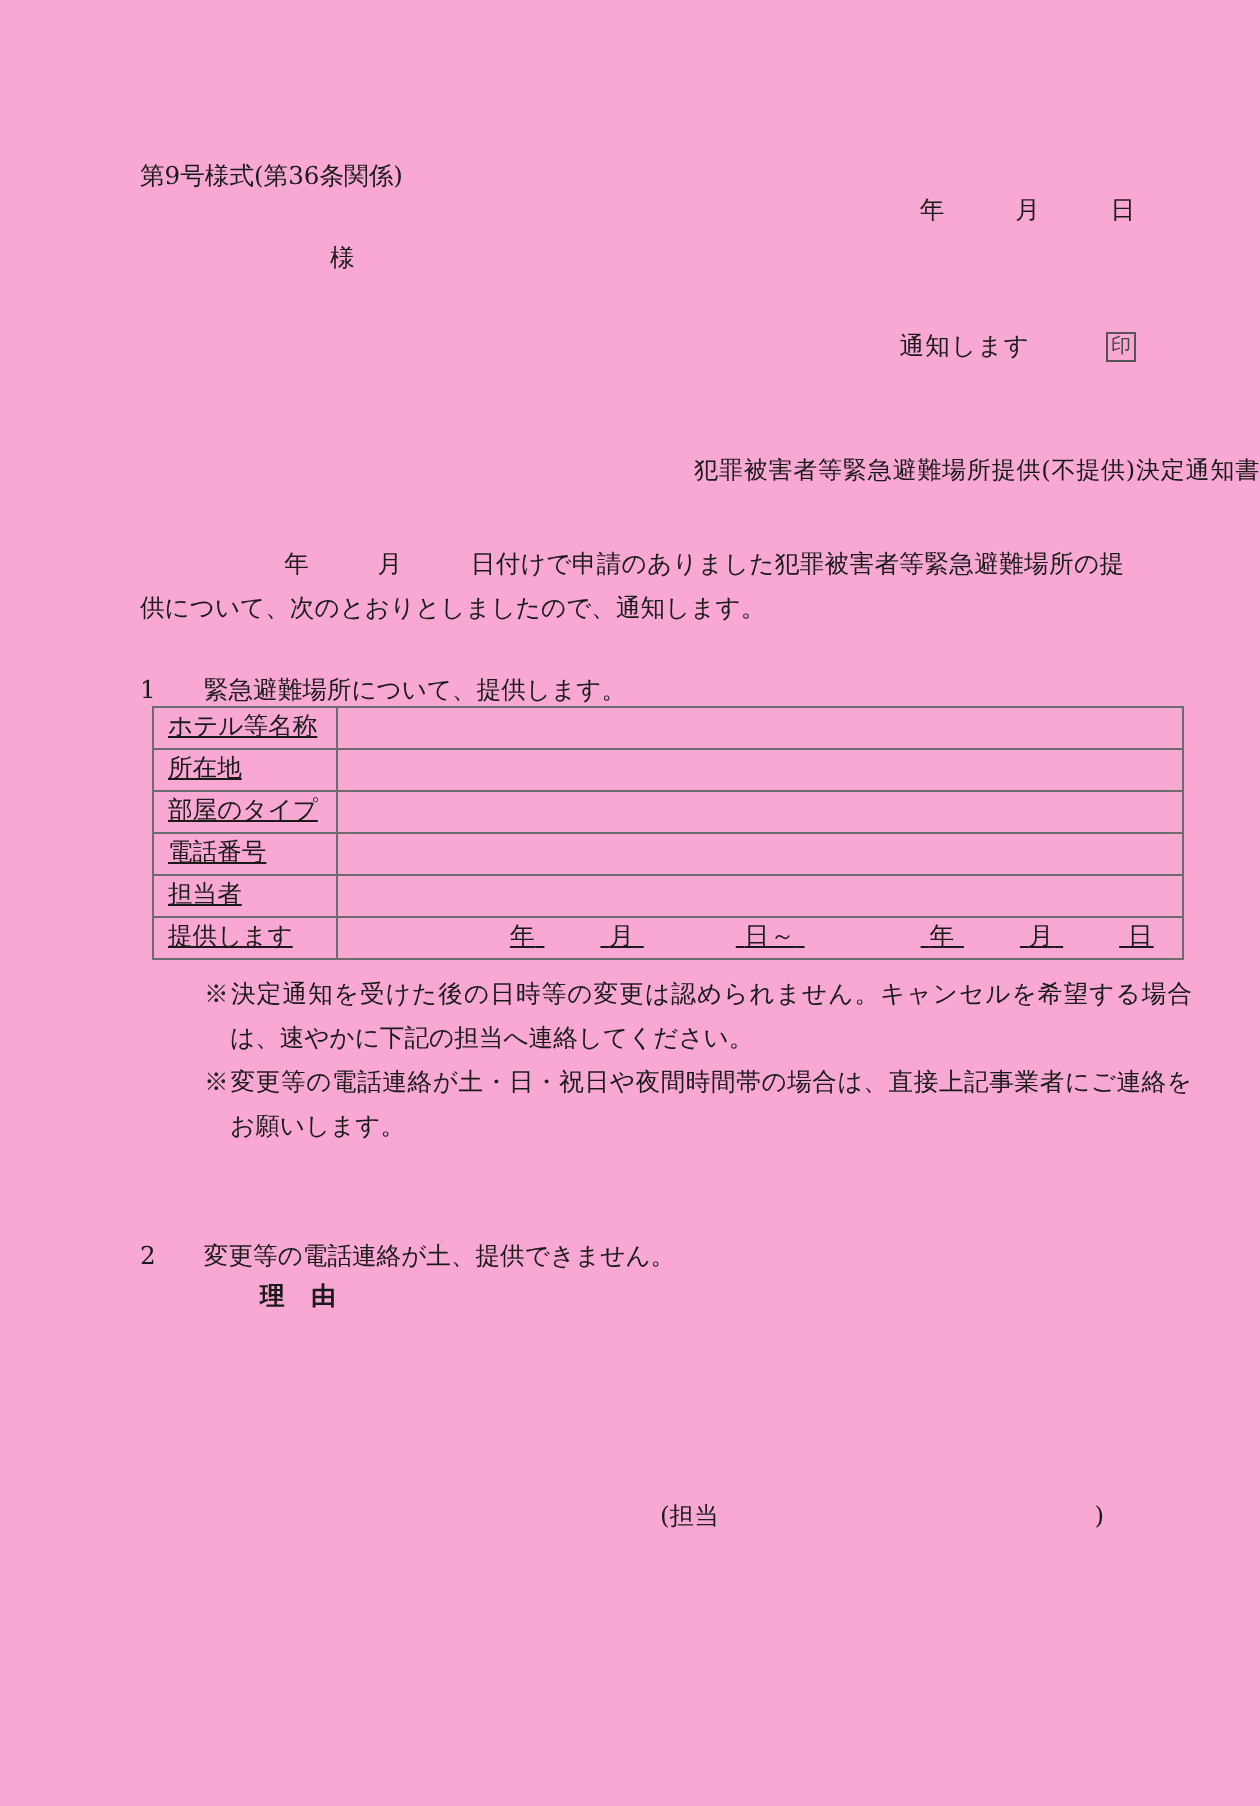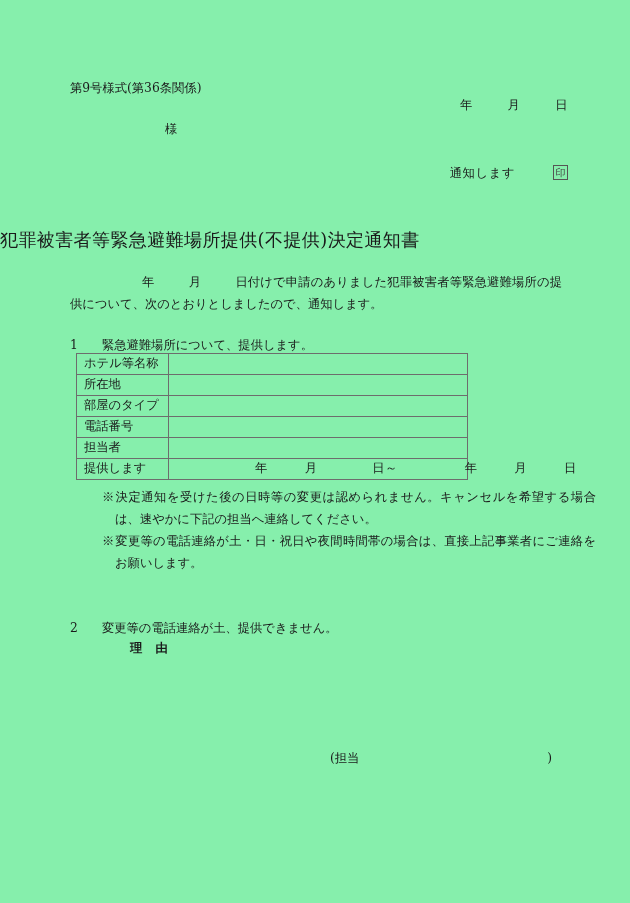--- a/index.html
+++ b/index.html
@@ -9,21 +9,21 @@
     background: #ffffff;
   }
   body {
     font-family: "DejaVu Serif", "Liberation Serif", serif;
     color: #1a1a1a;
   }
   .page {
     position: relative;
     width: 630px;
     height: 903px;
-    background: #86efac;
+    background: #f9a8d4;
     overflow: hidden;
     font-size: 12.3px;
     line-height: 1.55;
   }
 
   
   .form-no {
     position: absolute;
     left: 70px;
     top: 79px;
@@ -72,22 +72,22 @@
     color: #444;
     box-sizing: border-box;
   }
 
   
   .doc-title {
     position: absolute;
     left: 0;
     right: 0;
     top: 226px;
-    text-align: left;
-    font-size: 18px;
+    text-align: right;
+    font-size: 12px;
     letter-spacing: 0.4px;
     white-space: nowrap;
   }
 
   
   .intro {
     position: absolute;
     left: 70px;
     top: 272px;
     width: 492px;
@@ -122,23 +122,24 @@
     white-space: nowrap;
     letter-spacing: 0.5px;
     font-weight: bold;
   }
 
   
   table.shelter-table {
     position: absolute;
     left: 76px;
     top: 353px;
-    width: 392px;
+    width: 516px;
     border-collapse: collapse;
     table-layout: fixed;
+    text-decoration: underline;
   }
   table.shelter-table td {
     border: 1px solid #6d6d6d;
     height: 21px;
     padding: 0 0 0 7px;
     font-size: 12.3px;
     vertical-align: middle;
     box-sizing: border-box;
   }
   table.shelter-table td.label {

